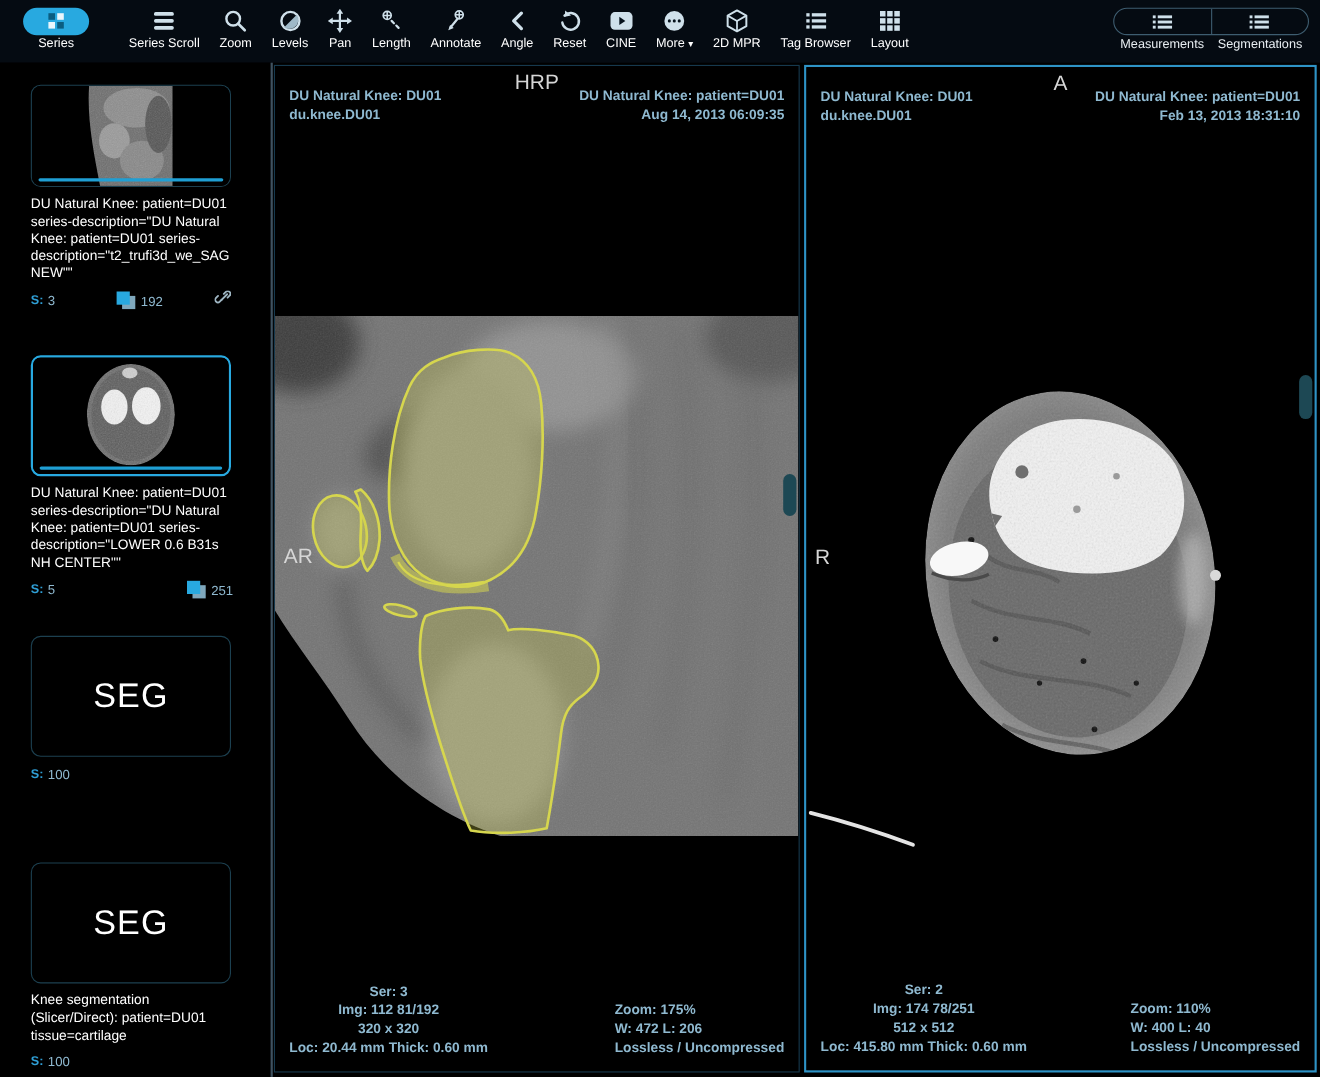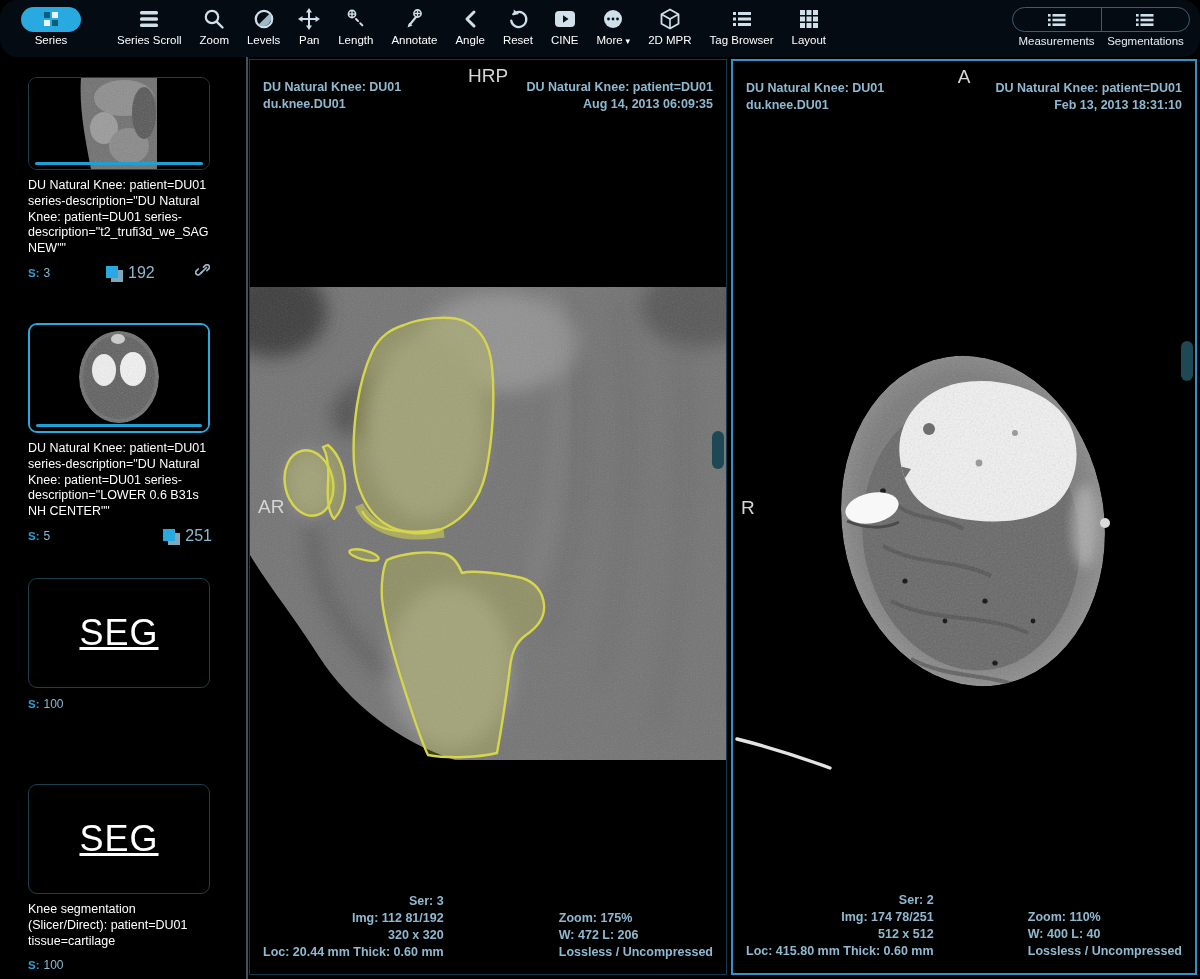--- a/index.html
+++ b/index.html
@@ -1,21 +1,21 @@
 <!DOCTYPE html>
 <html><head>
 <meta charset="utf-8">
 <style>
   * { margin:0; padding:0; box-sizing:border-box; }
   html,body { width:1200px; height:979px; background:#000; overflow:hidden;
               font-family:"Liberation Sans", sans-serif; }
 
   
   .topbar { position:absolute; left:0; top:0; width:1200px; height:57px;
-            background:#050b12; display:flex; align-items:flex-start;border-radius:18px; }
+            background:#050b12; display:flex; align-items:flex-start; }
   .tools { display:flex; align-items:flex-start; padding-left:12px; }
   .tool { display:flex; flex-direction:column; align-items:center; cursor:pointer;
           padding:6px 9px 0 9px; }
   .tool .ic { height:26px; display:flex; align-items:center; justify-content:center; }
   .tool .lb { margin-top:2px; font-size:11.5px; color:#ffffff; white-space:nowrap; }
   .tool svg { display:block; }
   .pill-active { background:#28a9e0; border-radius:13px; width:60px; height:25px;
                  display:flex; align-items:center; justify-content:center; }
   .caret { font-size:9px; color:#fff; margin-left:3px; }
   .series-tool { margin-right:18px; }
@@ -32,41 +32,41 @@
   .sidebar { position:absolute; left:0; top:57px; width:246px; height:922px; background:#000; }
   .side-divider { position:absolute; left:246px; top:57px; width:2px; height:922px; background:#3f5260; }
   .series-item { position:absolute; left:28px; width:184px; cursor:pointer; }
   .thumb-box { width:182px; border:1px solid #1c4050; border-radius:9px; background:#000;
                position:relative; overflow:hidden; display:flex; align-items:center; justify-content:center; }
   .thumb-box.active { border:2px solid #28a9e0; }
   .scrollpos { position:absolute; left:6px; right:6px; bottom:4px; height:3px;
                background:#1f9fd4; border-radius:2px; }
   .seg-box { width:182px; height:110px; border:1px solid #1c4050; border-radius:9px; background:#000;
              display:flex; align-items:center; justify-content:center; }
-  .seg-box span { color:#fff; font-size:36px; letter-spacing:1px;text-decoration:underline; }
+  .seg-box span { color:#fff; font-size:31px; letter-spacing:1px; }
   .desc { margin-top:8px; color:#fff; font-size:12.5px; line-height:1.26; word-wrap:break-word; }
   .meta { margin-top:7px; display:flex; align-items:center; height:18px; position:relative; }
   .s-label { color:#2f9fd6; font-size:11.5px; font-weight:bold; margin-right:4px; }
   .s-val { color:#8fb9d0; font-size:12px; }
   .count-wrap { position:absolute; display:flex; align-items:flex-end; }
   .stack-ic { position:relative; width:17px; height:16px; margin-right:5px; }
   .stack-ic .back { position:absolute; right:0; bottom:0; width:12px; height:12px; background:#7fa8bd; }
   .stack-ic .front { position:absolute; left:0; top:0; width:12px; height:12px; background:#28a9e0; }
-  .count-val { color:#8fb9d0; font-size:16px; }
+  .count-val { color:#8fb9d0; font-size:12px; }
   .link-wrap { position:absolute; right:2px; top:0; }
 
   
   .viewport { position:absolute; top:59px; height:916px; background:#000; overflow:hidden; }
   .vp1 { left:249px; width:478px; border:1px solid #16394e; }
   .vp2 { left:731px; width:466px; border:2px solid #2e93c6; }
   .ov { position:absolute; color:#8fb9d0; font-size:12.5px; line-height:17px; z-index:5;
         pointer-events:none;font-weight:bold; }
   .ov-tl { left:13px; top:19px; text-align:left; }
   .ov-tr { right:13px; top:19px; text-align:right; }
-  .ov-bl { left:13px; bottom:13px; text-align:right; }
+  .ov-bl { left:13px; bottom:13px; text-align:center; }
   .ov-br { right:13px; bottom:13px; text-align:left; }
   .marker { position:absolute; color:#d6d6d6; font-size:19px; z-index:5; pointer-events:none; }
   .mk-top { top:5px; left:0; right:0; text-align:center; }
   .mk-left { left:8px; top:436px; }
   .scroll-thumb { position:absolute; width:12px; border-radius:6px; background:#1d4854; z-index:6; }
   .vp1 .scroll-thumb { right:2px; top:371px; height:38px; }
   .vp2 .scroll-thumb { right:2px; top:280px; height:40px; }
   .mri-img { position:absolute; left:0; top:227px; width:476px; height:473px; }
   .ct-img { position:absolute; left:0; top:0; width:462px; height:912px; }
 </style>

